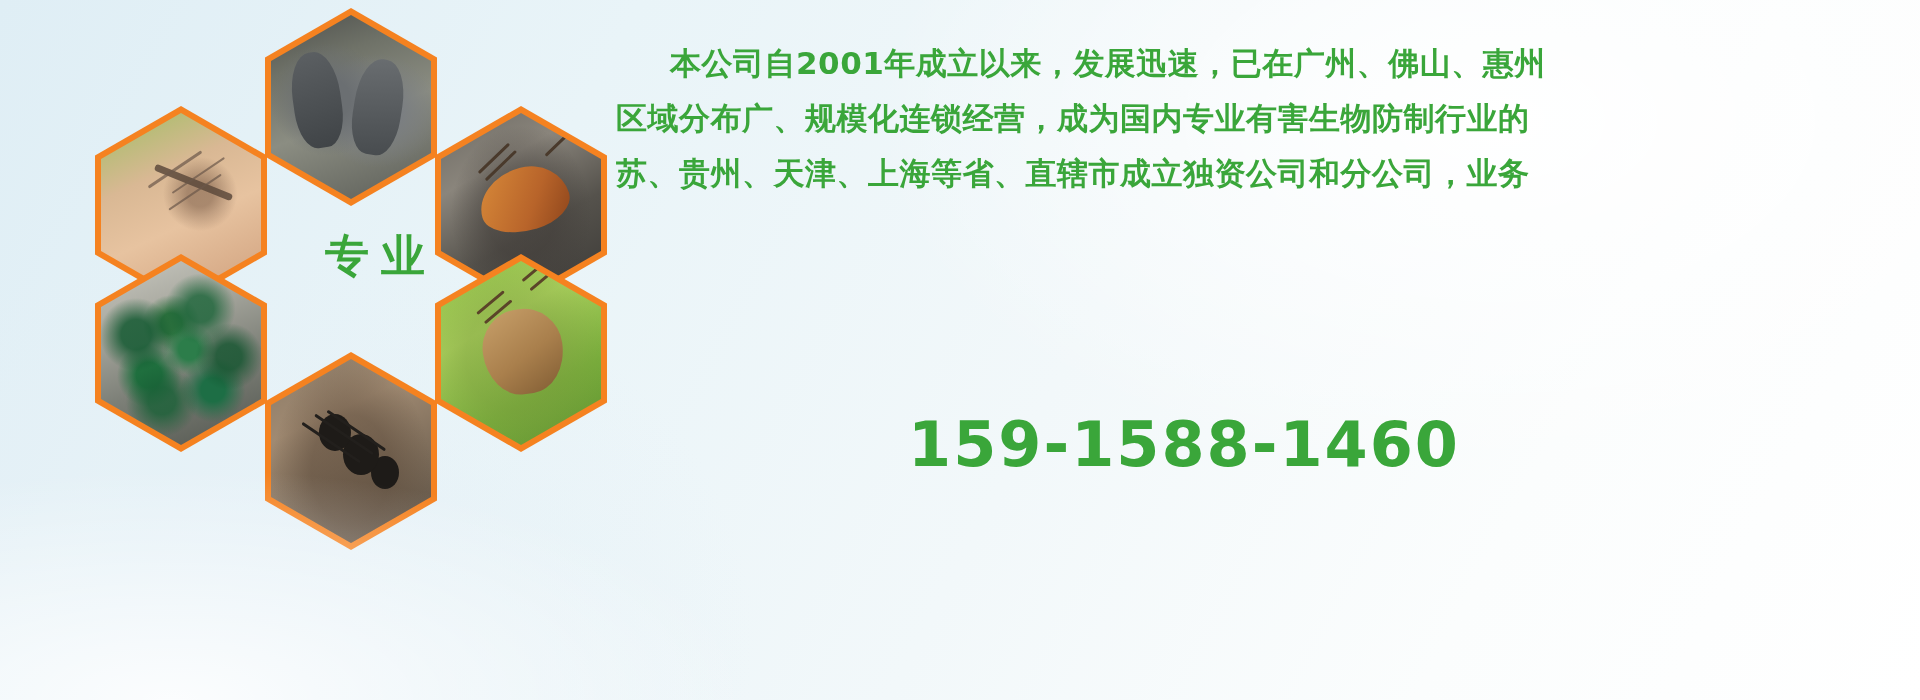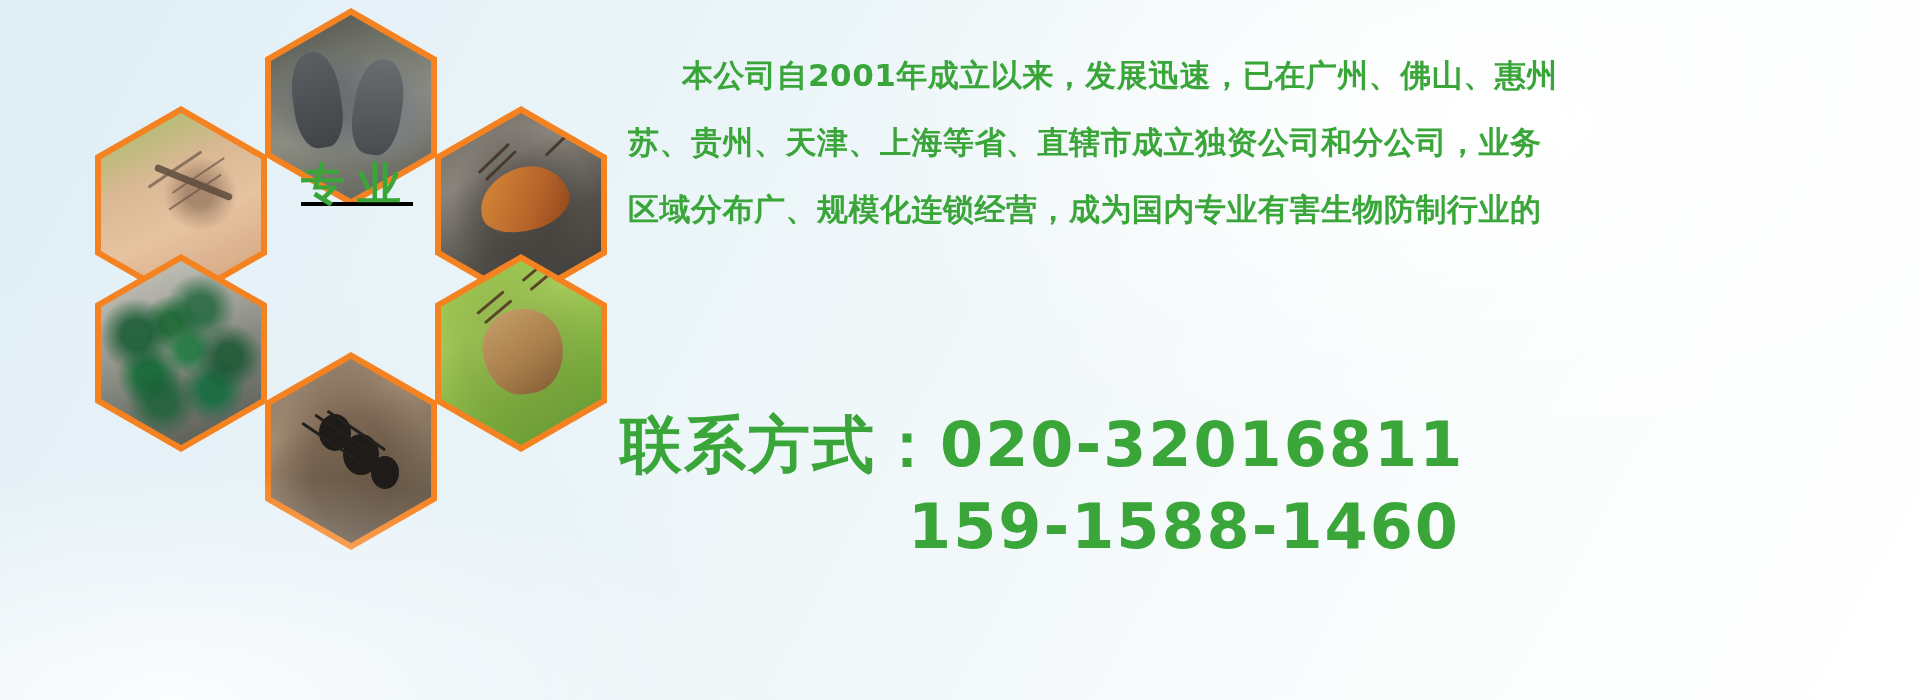--- a/index.html
+++ b/index.html
@@ -128,34 +128,34 @@
   }
   .ph-stinkbug::after{
     content:"";position:absolute;left:20%;top:22%;width:22%;height:3px;
     background:#5b4429;transform:rotate(-40deg);border-radius:3px;
     box-shadow:0 12px 0 0 #5b4429, 56px 4px 0 0 #5b4429, 56px 16px 0 0 #5b4429;
   }
 
   
   #hex-center{
     position:absolute;left:170px;top:148px;width:172px;height:198px;
-    display:flex;flex-direction:row;align-items:flex-start;justify-content:center;text-decoration:underline;
+    display:flex;flex-direction:column;align-items:flex-end;justify-content:center;
   }
   #hex-center .line{
     color:#3aa63a;font-weight:bold;font-size:44px;letter-spacing:12px;
     text-indent:12px;line-height:1.25;
     font-family:"DejaVu Sans","Liberation Sans",sans-serif;
   }
 
   
   #copy{
     position:absolute;left:616px;top:36px;width:1290px;
   }
   #copy p{
-    margin:12px;color:#3aa63a;font-weight:bold;
+    margin:0;color:#3aa63a;font-weight:bold;
     font-size:31px;line-height:55px;letter-spacing:.5px;
     font-family:"DejaVu Sans","Liberation Sans",sans-serif;
     text-align:justify;text-align-last:left;
   }
   #copy p .indent{display:inline-block;width:54px;}
 
   #contact{position:absolute;left:620px;top:404px;width:1290px;}
   #contact .row{
     color:#3aa63a;font-weight:bold;font-size:62px;line-height:82px;
     letter-spacing:2px;white-space:nowrap;
@@ -206,22 +206,21 @@
       </div>
     </div>
 
     <div id="hex-center">
       <div class="line">专业</div>
     </div>
   </div>
 
   <div id="copy">
     <p><span class="indent"></span><span>本公司自2001年成立以来，发展迅速，已在广州、佛山、惠州</span></p>
+    <p>区域分布广、规模化连锁经营，成为国内专业有害生物防制行业的</p>
     <p>苏、贵州、天津、上海等省、直辖市成立独资公司和分公司，业务</p>
-    <p>区域分布广、规模化连锁经营，成为国内专业有害生物防制行业的</p>
   </div>
 
   <div id="contact">
-    <div class="row">联系方式：020-32016811</div>
     <div class="row second">159-1588-1460</div>
   </div>
 
 </div>
 
 </body></html>

